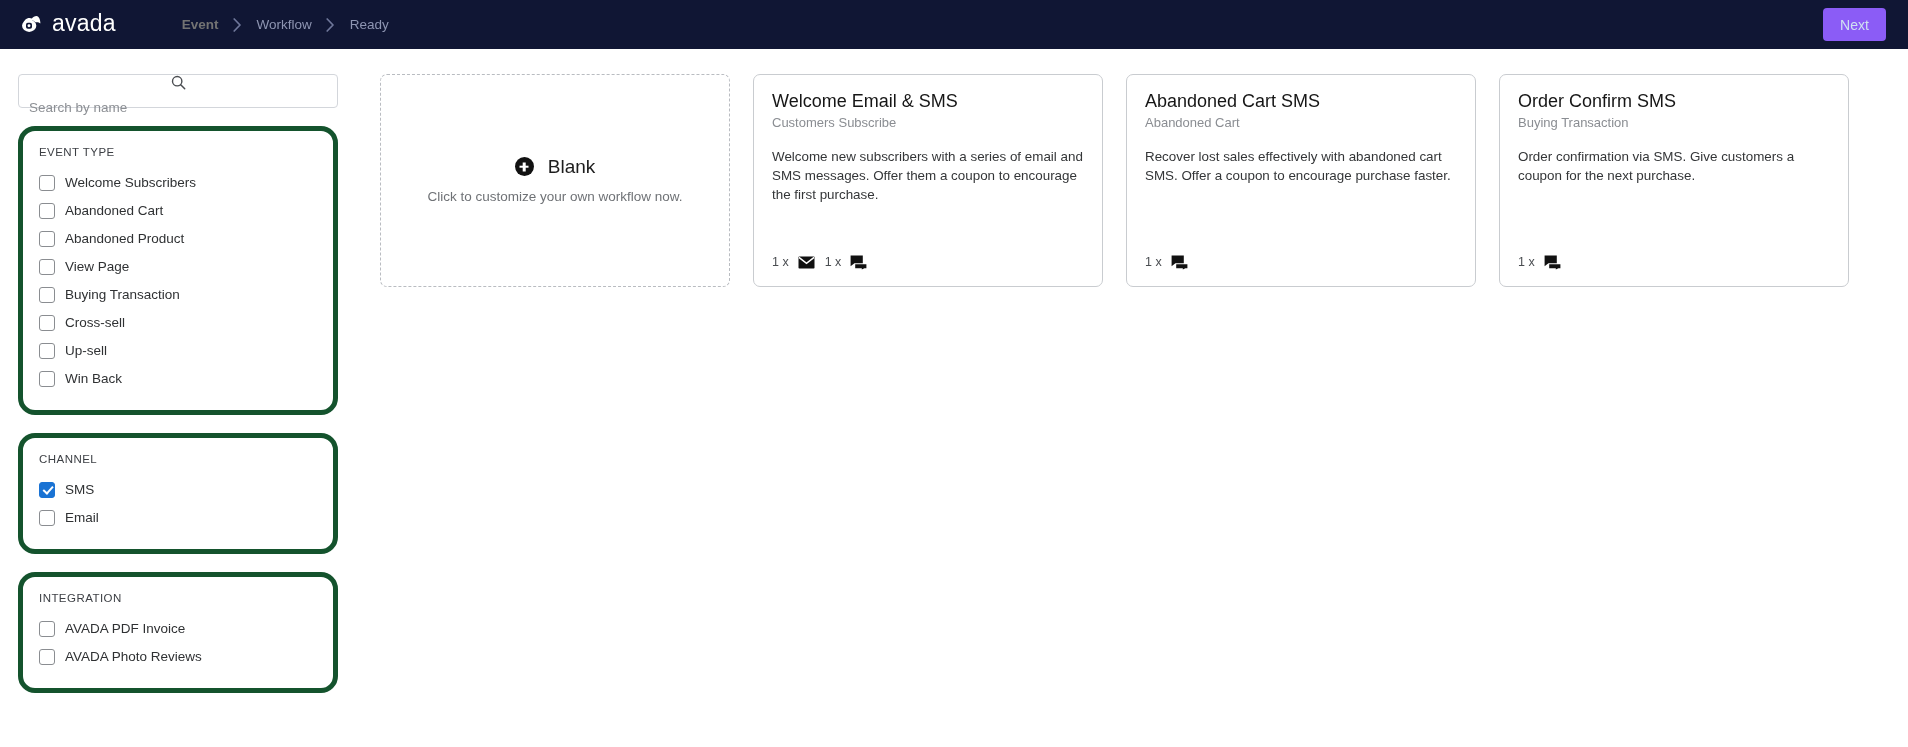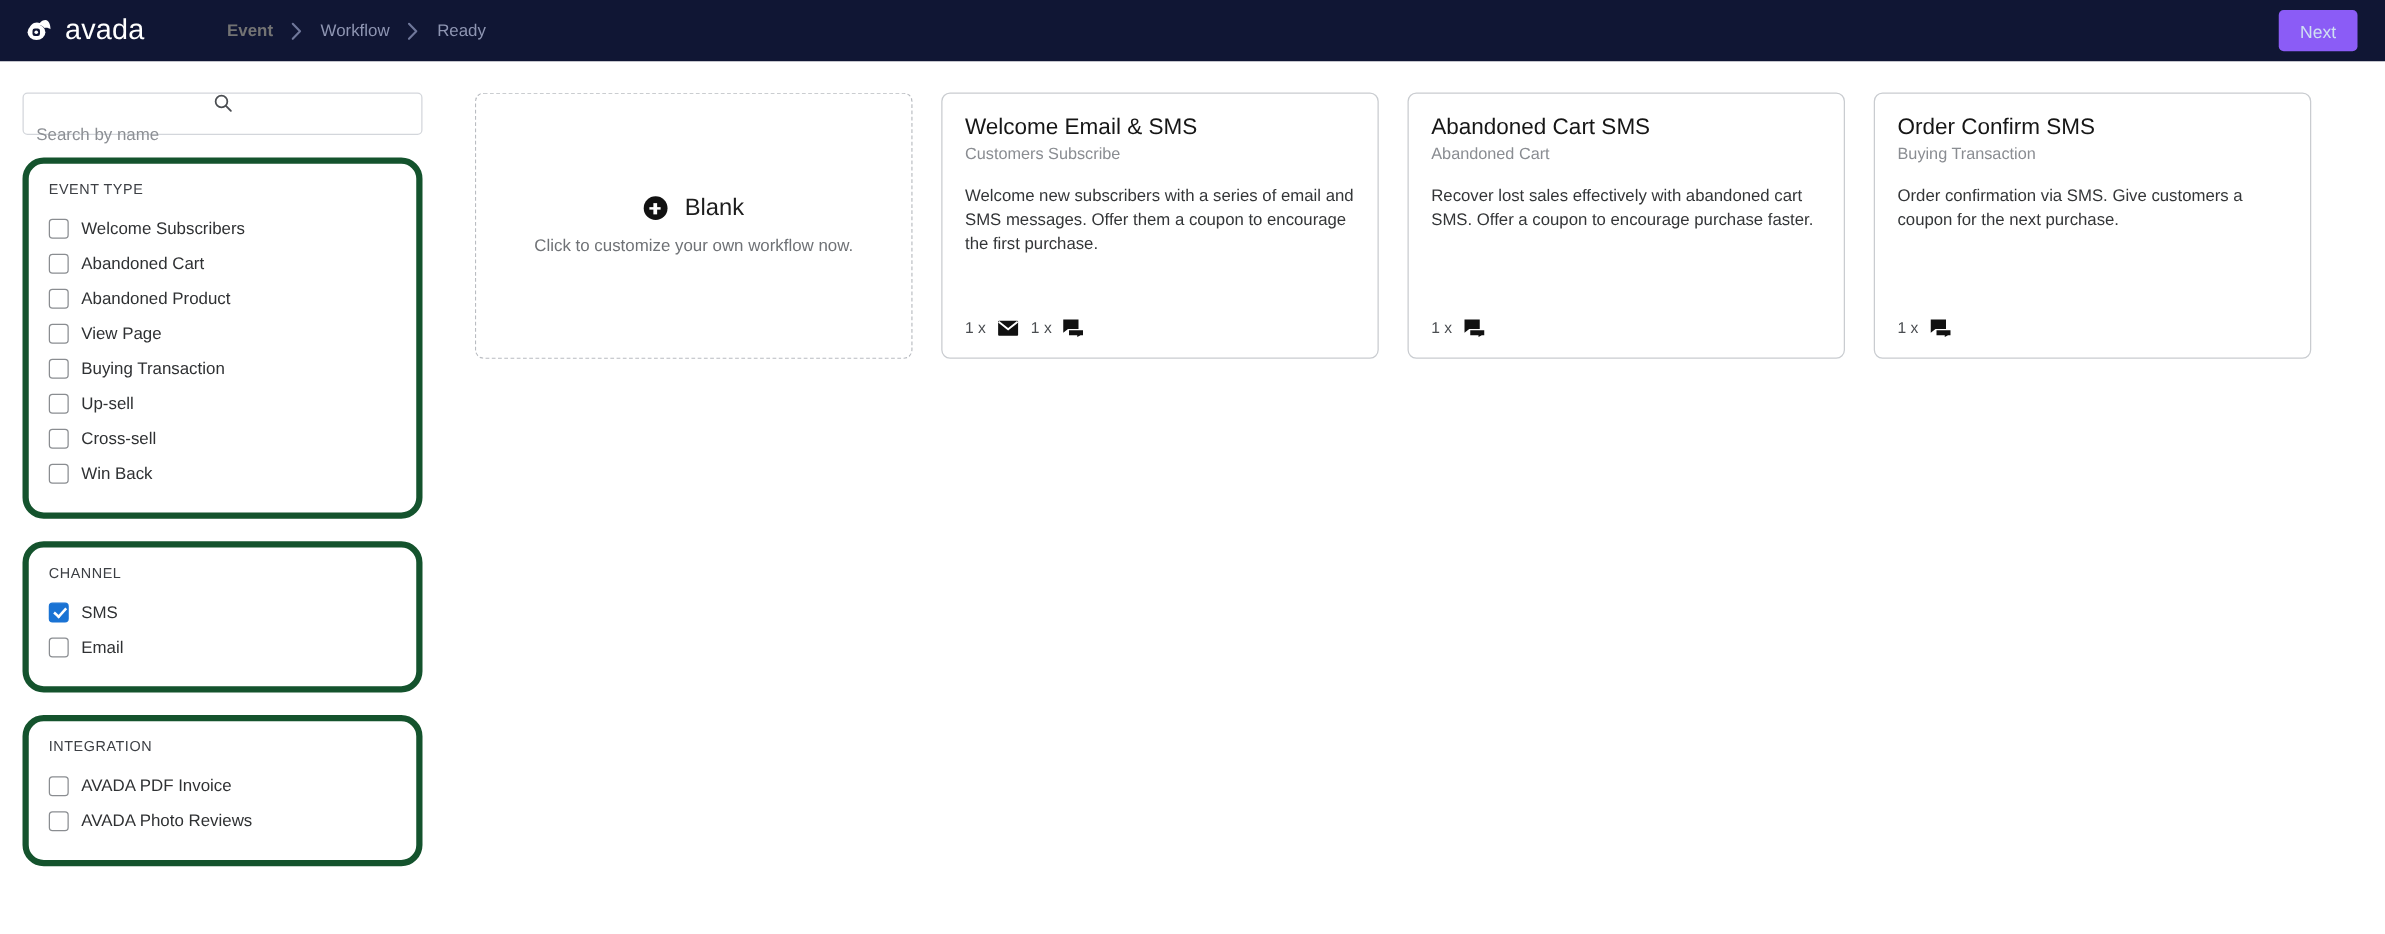--- a/index.html
+++ b/index.html
@@ -288,25 +288,25 @@
       <label class="opt">
         <span class="box"></span>
         <span class="opt-label">View Page</span>
       </label>
       <label class="opt">
         <span class="box"></span>
         <span class="opt-label">Buying Transaction</span>
       </label>
       <label class="opt">
         <span class="box"></span>
+        <span class="opt-label">Cross-sell</span>
+      </label>
+      <label class="opt">
+        <span class="box"></span>
         <span class="opt-label">Up-sell</span>
-      </label>
-      <label class="opt">
-        <span class="box"></span>
-        <span class="opt-label">Cross-sell</span>
       </label>
       <label class="opt">
         <span class="box"></span>
         <span class="opt-label">Win Back</span>
       </label>
     </section>
 
     <section class="panel">
       <div class="panel-title">CHANNEL</div>
       <label class="opt">

